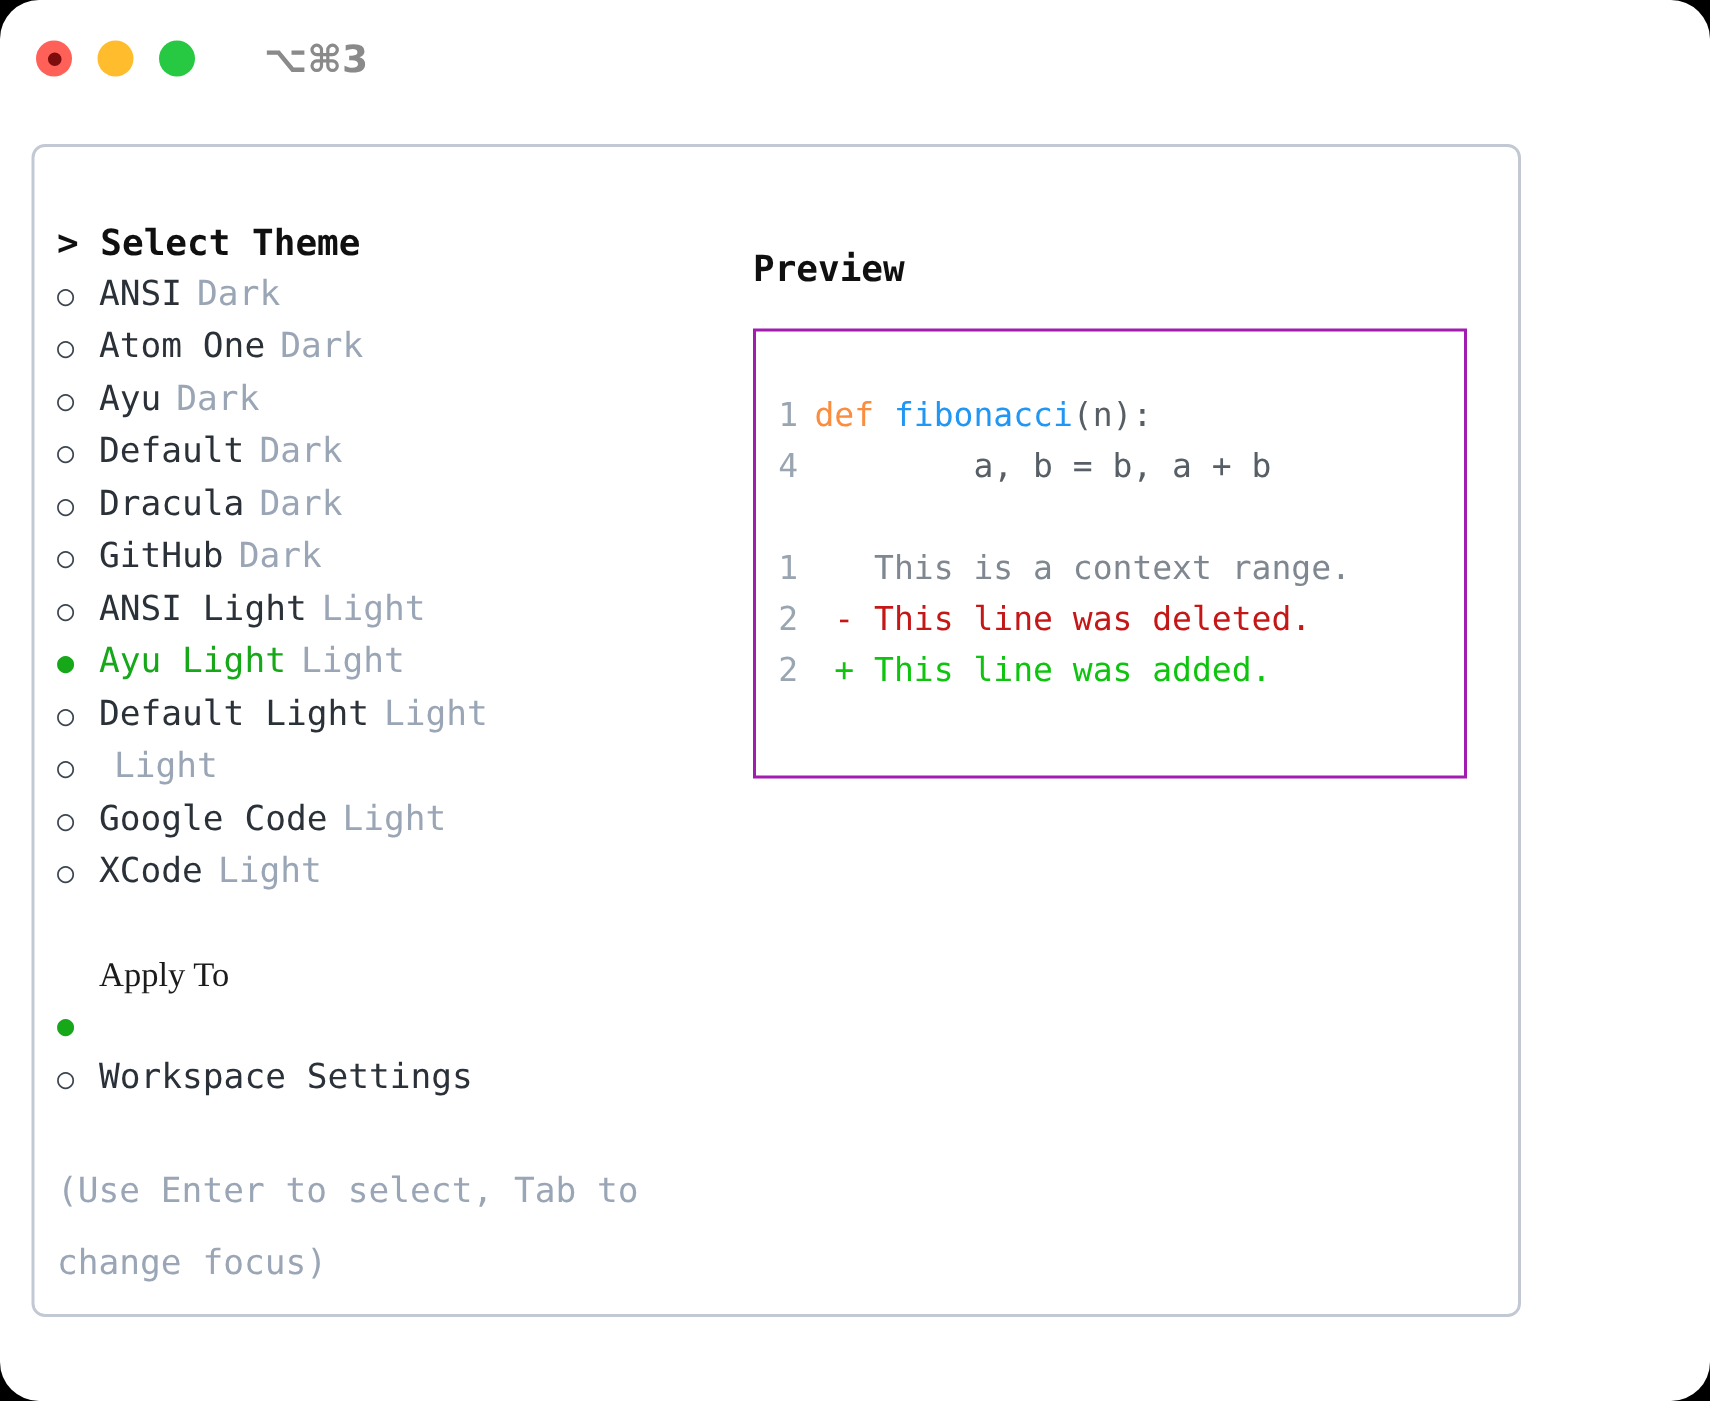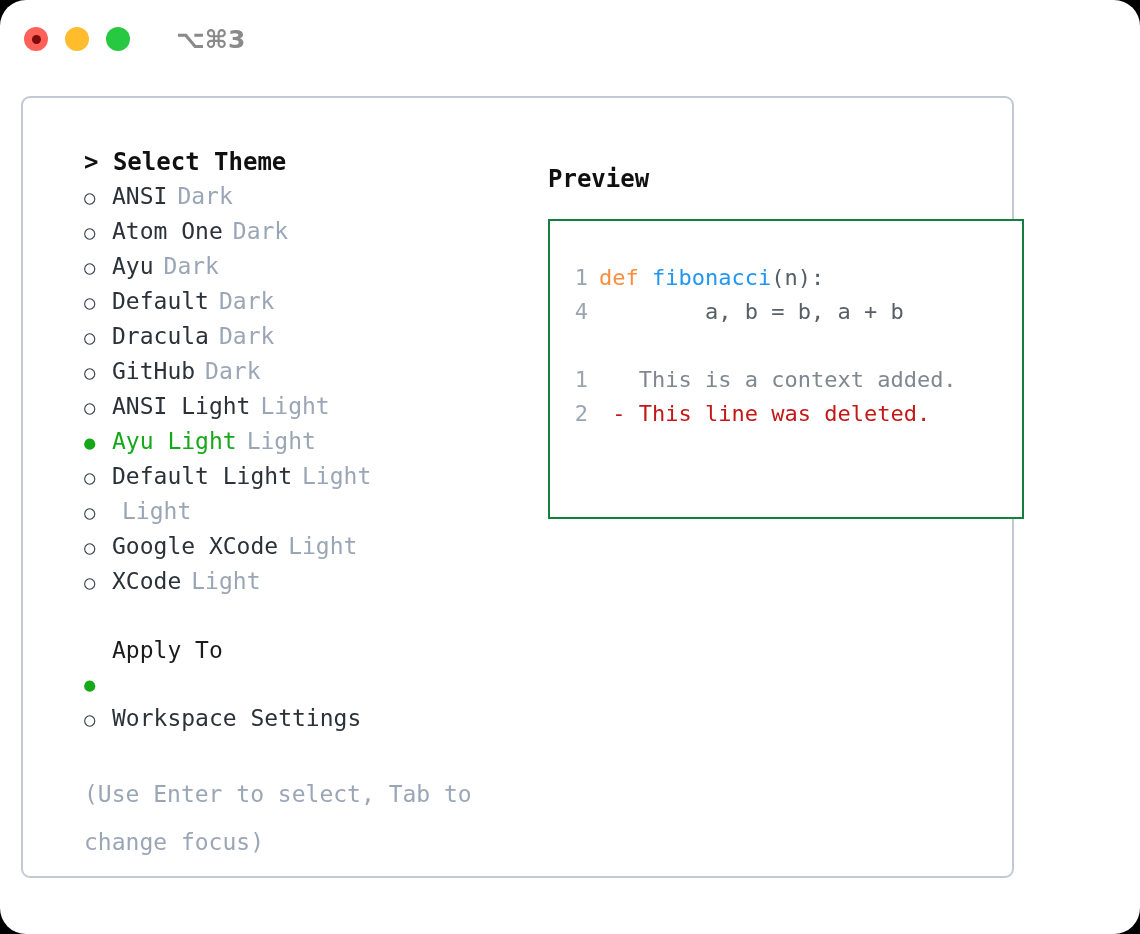--- a/index.html
+++ b/index.html
@@ -75,21 +75,20 @@
     border: 2px solid #c3c9d4;
     border-radius: 9px;
     box-sizing: border-box;
     background: #ffffff;
   }
 
   #tui-columns {
     position: relative;
     width: 100%;
     height: 100%;
-    margin-left: 46px;
   }
 
   
   #left-pane {
     position: absolute;
     left: 15px;
     top: 47px;
     width: 450px;
   }
 
@@ -98,20 +97,21 @@
     font-weight: bold;
     color: #101010;
     line-height: 34px;
     white-space: pre;
   }
   #apply-to-heading {
     font-weight: normal;
     color: #1b1b1b;
     font-size: 23px;
     padding-left: 28px;
+    font-family: Liberation Serif, serif;
   }
 
   .opt-row {
     display: flex;
     align-items: baseline;
     line-height: 34px;
     font-size: 23px;
     white-space: pre;
   }
   .opt-marker {
@@ -152,24 +152,24 @@
   #preview-heading {
     font-size: 24px;
     font-weight: bold;
     color: #101010;
     line-height: 34px;
   }
   #preview-box {
     margin-top: 23px;
     width: 476px;
     height: 300px;
-    border: 2px solid #15803d;
+    border: 2px solid #a21caf;
     box-sizing: border-box;
     background: #ffffff;
-    padding: 40px 0 0 16px;
+    padding: 40px 0 0 6px;
   }
 
   .code-line {
     font-size: 22px;
     line-height: 34px;
     white-space: pre;
   }
   .ln {
     color: #9aa5b2;
     display: inline-block;
@@ -214,21 +214,21 @@
             <div class="opt-row"><span class="opt-marker">○</span><span class="opt-label">ANSI</span><span class="opt-tag">Dark</span></div>
             <div class="opt-row"><span class="opt-marker">○</span><span class="opt-label">Atom One</span><span class="opt-tag">Dark</span></div>
             <div class="opt-row"><span class="opt-marker">○</span><span class="opt-label">Ayu</span><span class="opt-tag">Dark</span></div>
             <div class="opt-row"><span class="opt-marker">○</span><span class="opt-label">Default</span><span class="opt-tag">Dark</span></div>
             <div class="opt-row"><span class="opt-marker">○</span><span class="opt-label">Dracula</span><span class="opt-tag">Dark</span></div>
             <div class="opt-row"><span class="opt-marker">○</span><span class="opt-label">GitHub</span><span class="opt-tag">Dark</span></div>
             <div class="opt-row"><span class="opt-marker">○</span><span class="opt-label">ANSI Light</span><span class="opt-tag">Light</span></div>
             <div class="opt-row selected"><span class="opt-marker">●</span><span class="opt-label">Ayu Light</span><span class="opt-tag">Light</span></div>
             <div class="opt-row"><span class="opt-marker">○</span><span class="opt-label">Default Light</span><span class="opt-tag">Light</span></div>
             <div class="opt-row"><span class="opt-marker">○</span><span class="opt-tag">Light</span></div>
-            <div class="opt-row"><span class="opt-marker">○</span><span class="opt-label">Google XCode</span><span class="opt-tag">Light</span></div>
+            <div class="opt-row"><span class="opt-marker">○</span><span class="opt-label">Google Code</span><span class="opt-tag">Light</span></div>
             <div class="opt-row"><span class="opt-marker">○</span><span class="opt-label">XCode</span><span class="opt-tag">Light</span></div>
           </div>
 
         <div id="apply-block">
           <div class="pane-heading" id="apply-to-heading">Apply To</div>
           <div id="apply-list">
               <div class="opt-row selected"><span class="opt-marker">●</span></div>
               <div class="opt-row"><span class="opt-marker">○</span><span class="opt-label">Workspace Settings</span></div>
             </div>
         </div>
@@ -239,21 +239,22 @@
       <div id="right-pane">
         <div id="preview-heading">Preview</div>
 
         <div id="preview-box">
           <div id="code-block">
               <div class="code-line"><span class="ln">1</span><span class="tok-kw">def </span><span class="tok-fn">fibonacci</span><span class="tok-punc">(n):</span></div>
               <div class="code-line"><span class="ln">4</span><span class="tok-id">        a, b = b, a + b</span></div>
             </div>
           <div class="diff-gap"></div>
           <div id="diff-block">
-              <div class="code-line"><span class="ln">1</span><span class="diff-ctx">   This is a context added.</span></div>
+              <div class="code-line"><span class="ln">1</span><span class="diff-ctx">   This is a context range.</span></div>
               <div class="code-line"><span class="ln">2</span><span class="diff-del"> - This line was deleted.</span></div>
+              <div class="code-line"><span class="ln">2</span><span class="diff-add"> + This line was added.</span></div>
             </div>
         </div>
       </div>
 
     </div>
   </div>
 </div>
 
 </body></html>

